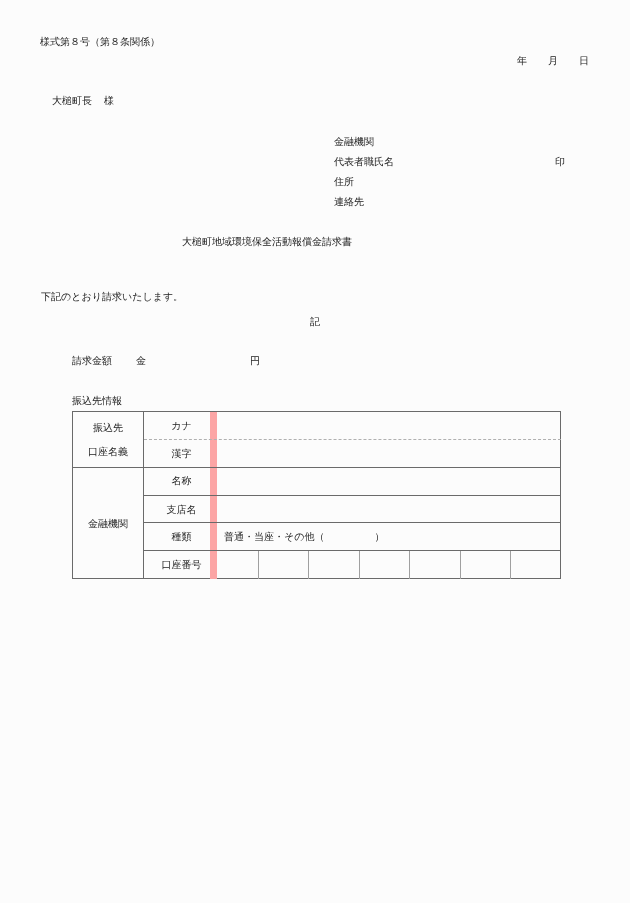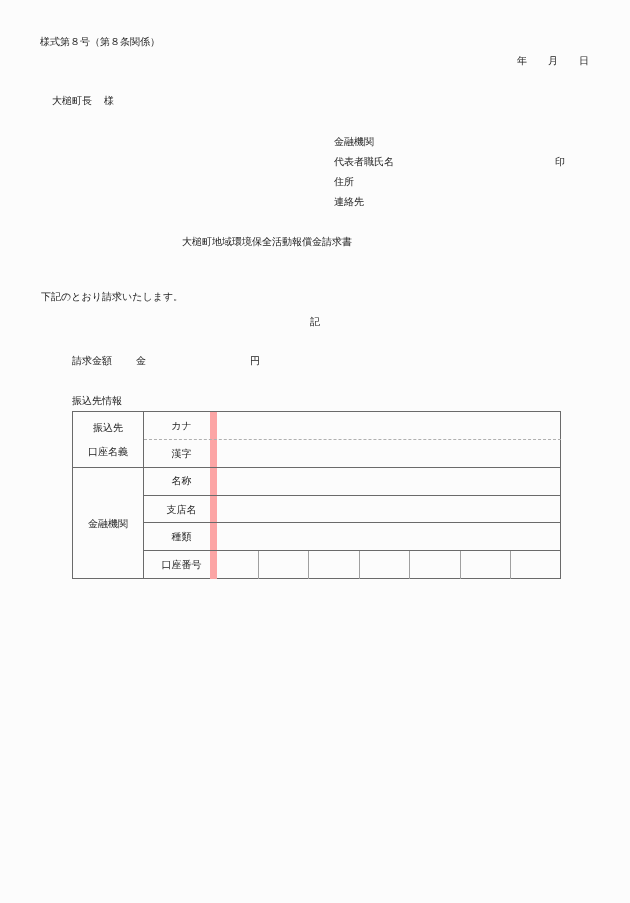--- a/index.html
+++ b/index.html
@@ -143,20 +143,23 @@
   </div>
 
   <div class="cell label-cell" style="top:56px; height:28px;font-family:Liberation Mono, monospace;">名称</div>
   <div class="cell value-cell" style="top:56px; height:28px;"></div>
   <div class="hline" style="left:71px; width:417px; top:83px;"></div>
 
   <div class="cell label-cell" style="top:84px; height:27px;">支店名</div>
   <div class="hline" style="left:71px; width:417px; top:110px;"></div>
 
   <div class="cell label-cell" style="top:111px; height:28px;">種類</div>
+  <div class="cell value-cell" style="top:111px; height:28px;">
+    <span class="type-text">普通・当座・その他（　　　　　）</span>
+  </div>
   <div class="hline" style="left:71px; width:417px; top:138px;"></div>
 
   <div class="cell label-cell" style="top:139px; height:28px;text-align:center;">口座番号</div>
   <div class="cell value-cell" style="top:139px; height:28px;">
     <div class="acct-cells">
       <div class="acct-digit"></div>
       <div class="acct-digit"></div>
       <div class="acct-digit"></div>
       <div class="acct-digit"></div>
       <div class="acct-digit"></div>

